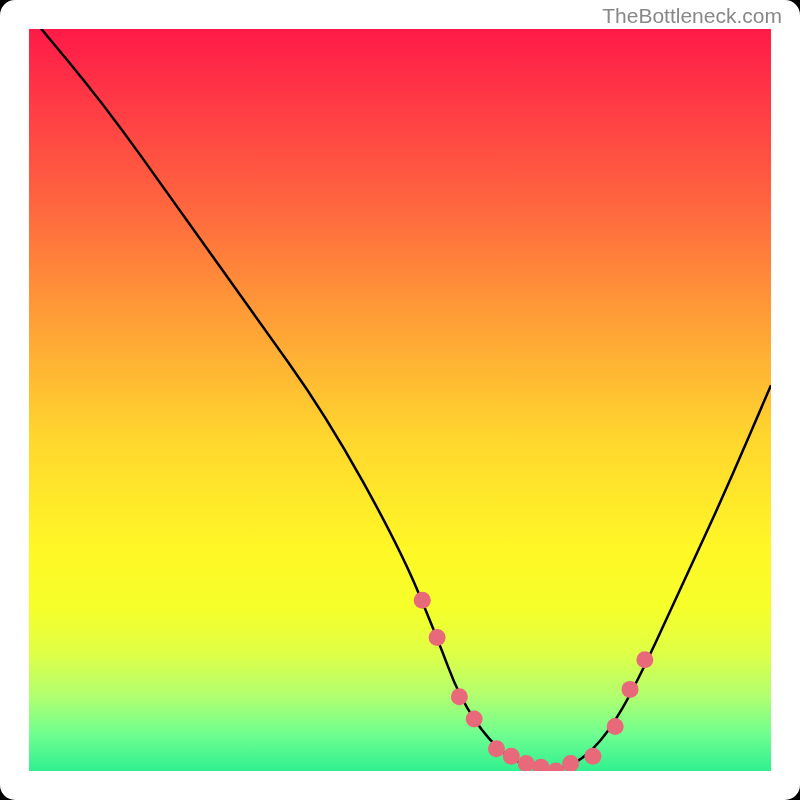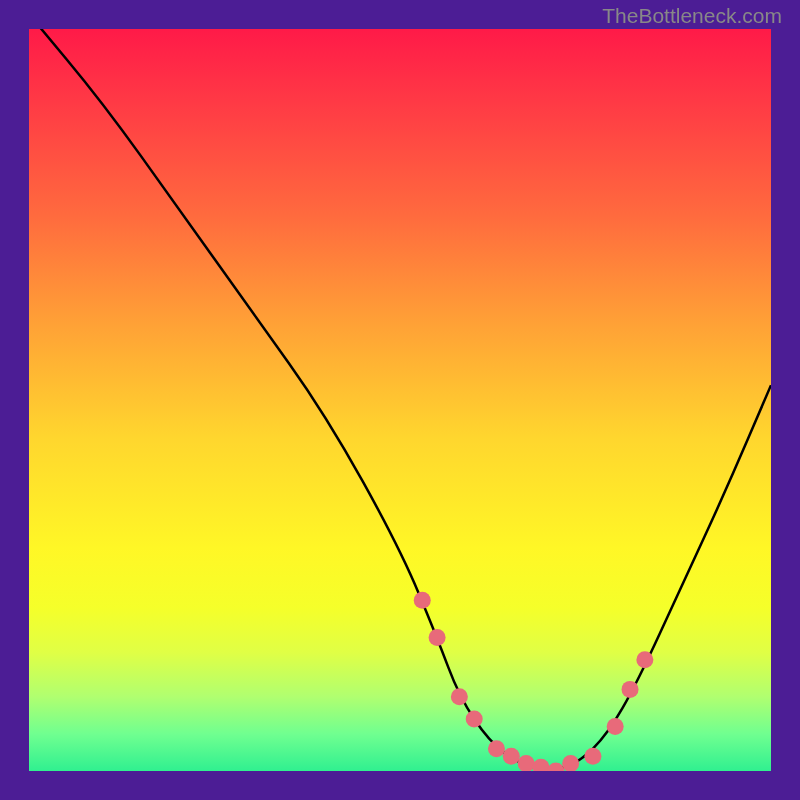--- a/index.html
+++ b/index.html
@@ -8,21 +8,22 @@
     background: #000;
     width: 800px;
     height: 800px;
     overflow: hidden;
     font-family: Arial, sans-serif;
   }
   .container {
     position: relative;
     width: 800px;
     height: 800px;
-    background: #4c1d95;
+    background: #ffffff;
+    border-radius: 15px;
   }
   .watermark {
     position: absolute;
     top: 4px;
     right: 18px;
     color: #888;
     font-size: 21px;
     font-weight: 400;
     z-index: 10;
   }

